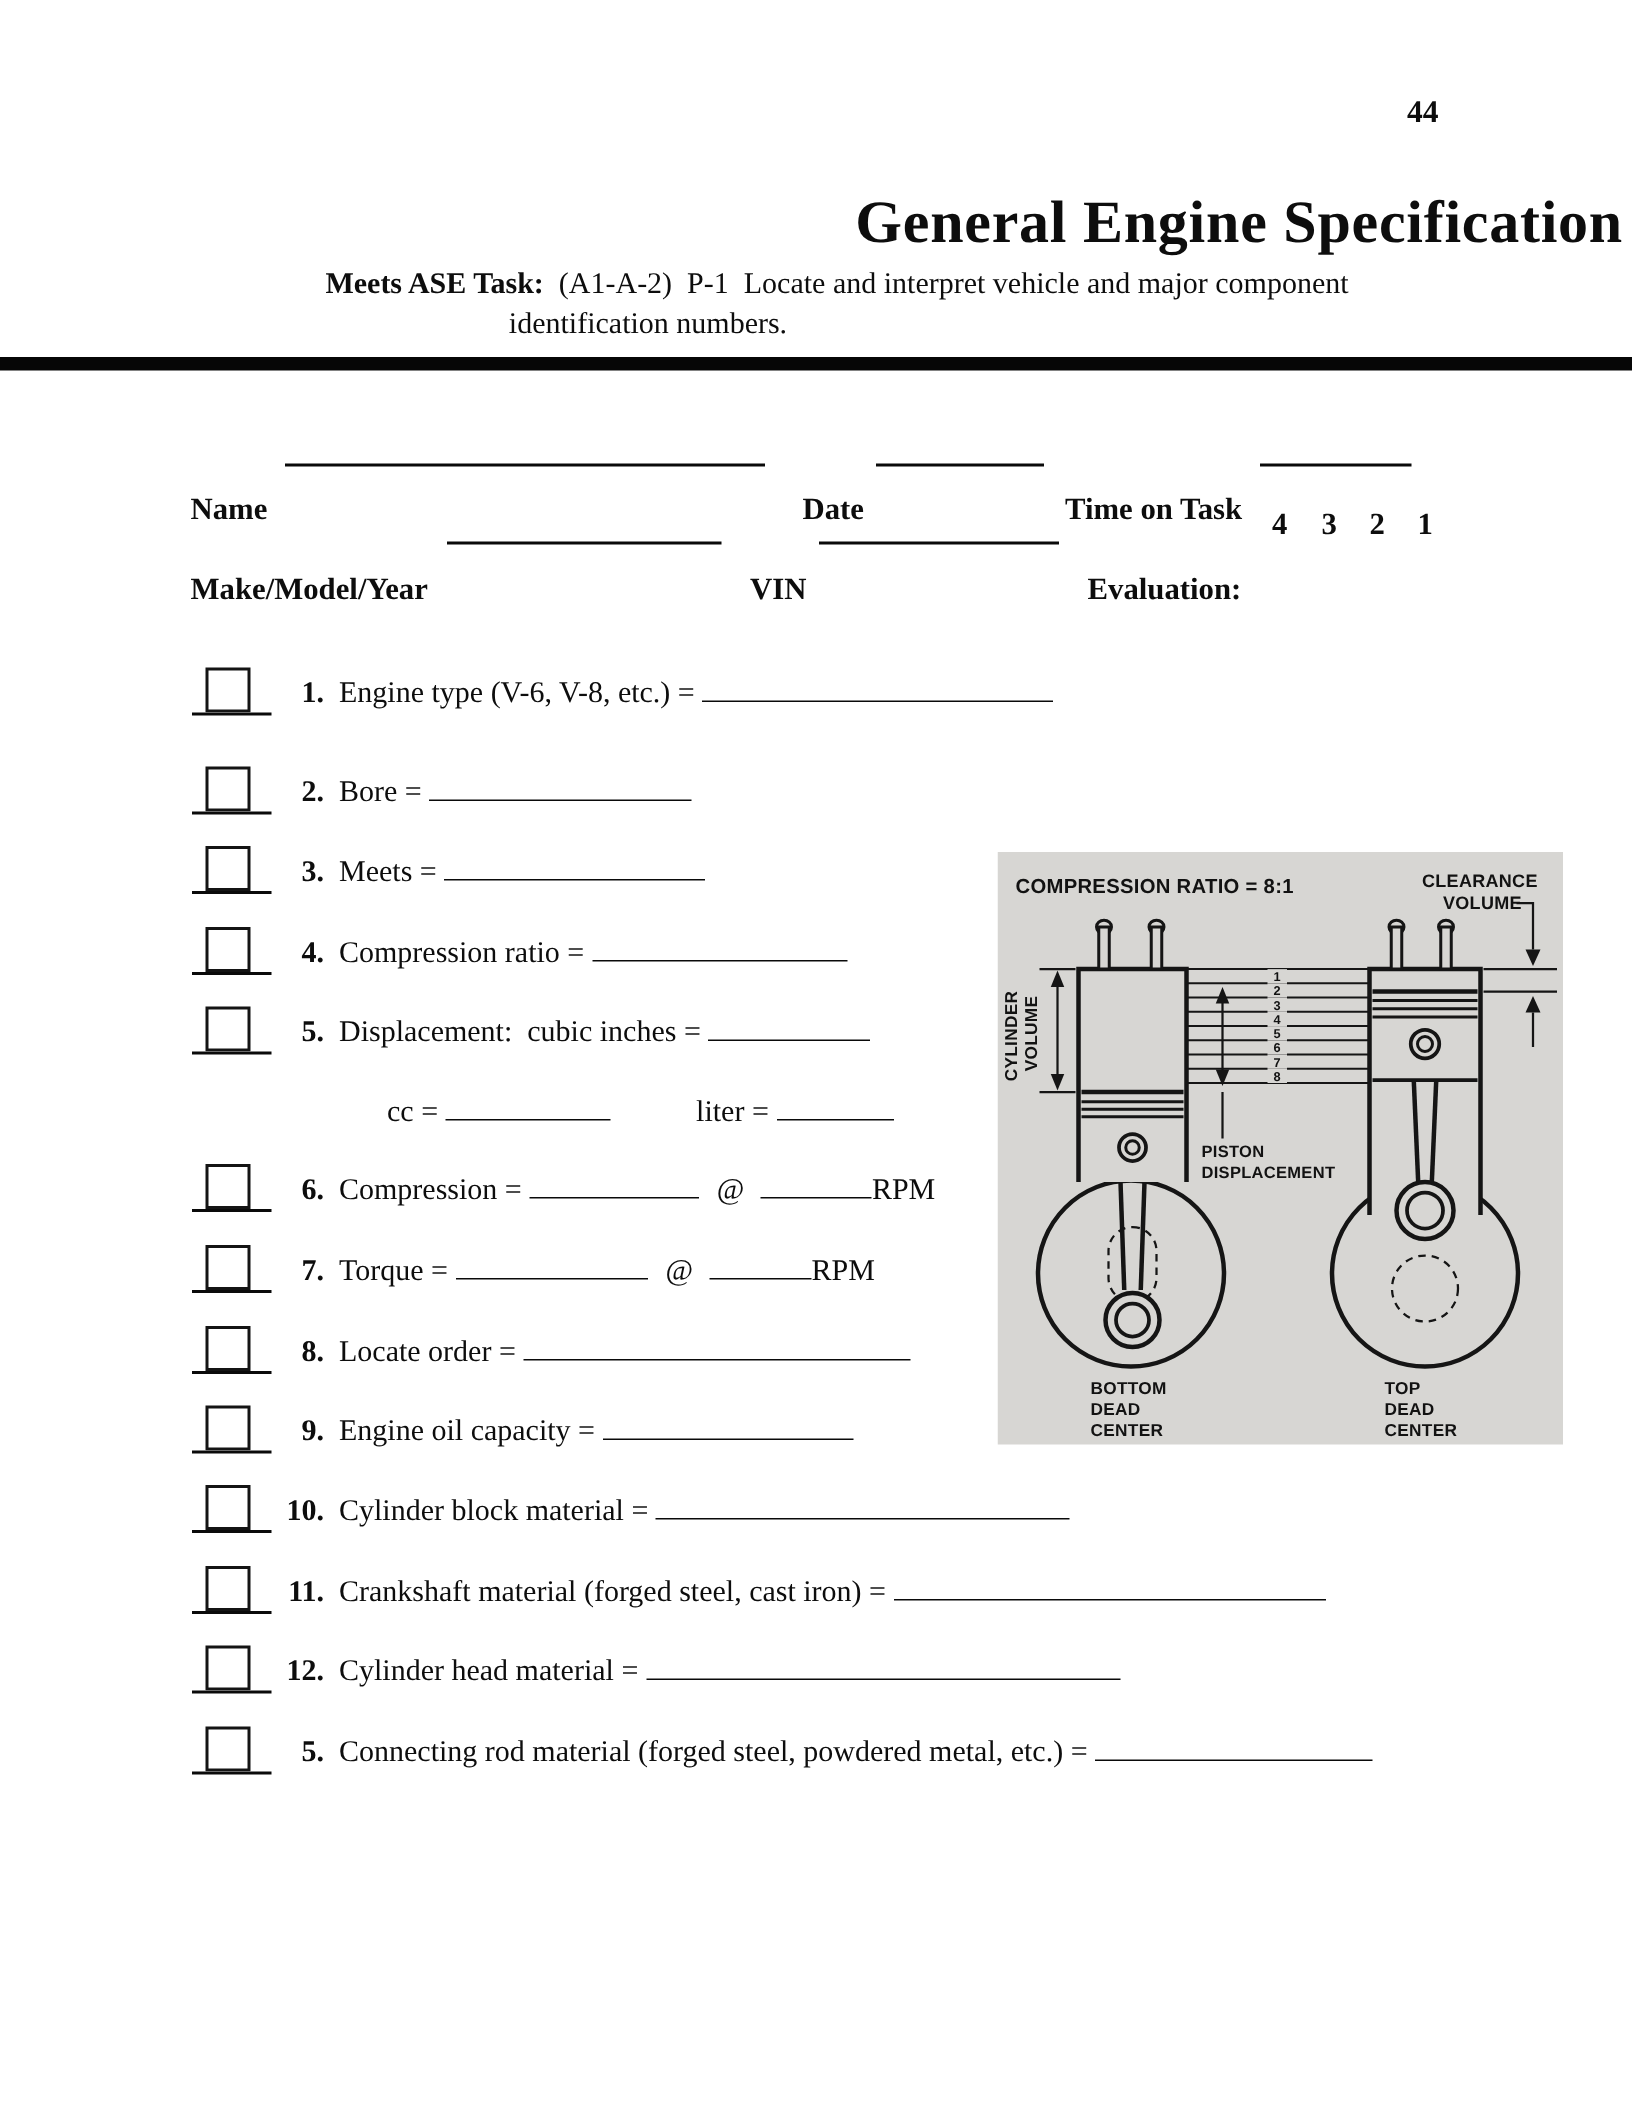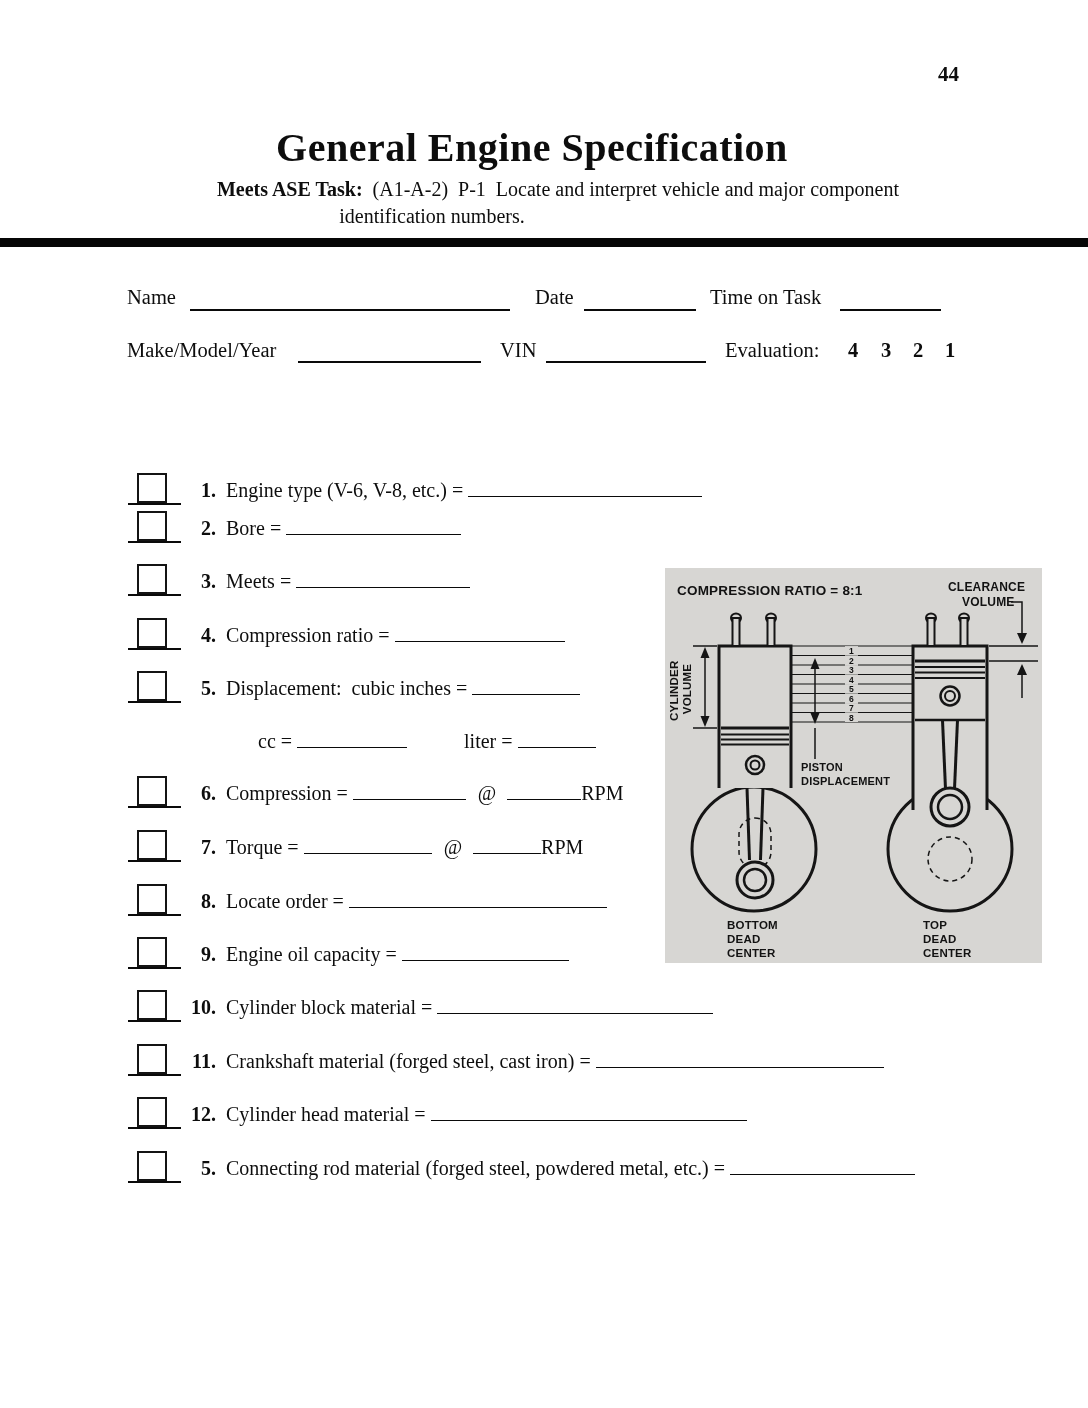--- a/index.html
+++ b/index.html
@@ -1,29 +1,29 @@
 <!DOCTYPE html>
 <html><head>
 <meta charset="utf-8">
 <style>
   html,body{margin:0;padding:0;background:#ffffff;}
   .page{position:relative;width:1088px;height:1408px;background:#ffffff;
         font-family:"Liberation Serif", serif;color:#0d0d0d;overflow:hidden;}
 
   .pagenum{position:absolute;left:938px;top:62px;font-size:21px;font-weight:bold;text-align:center;}
 
-  .title{position:absolute;left:0;top:124px;width:1064px;text-align:center;
+  .title{position:absolute;left:18px;top:124px;width:1064px;text-align:right;
          font-size:40px;font-weight:bold;letter-spacing:0.5px;}
   .sub1{position:absolute;left:0;top:178px;width:1088px;text-align:center;font-size:20px;white-space:pre;}
   .sub1 .blbl{font-weight:bold;margin-left:28px;}
   .sub2{position:absolute;left:0;top:205px;width:864px;text-align:center;font-size:20px;}
 
   .rule{position:absolute;left:0;top:238px;width:1088px;height:9px;background:#060606;}
 
-  .flabel{position:absolute;font-size:20.5px;font-weight:normal;white-space:pre;}
+  .flabel{position:absolute;font-size:20.5px;font-weight:bold;white-space:pre;margin-top:43px;}
   .blankline{position:absolute;border-bottom:2px solid #0a0a0a;height:0;}
   .evalnum{position:absolute;font-size:20.5px;font-weight:bold;}
 
   .items{position:absolute;left:128px;top:0;width:940px;}
   .item{position:absolute;left:0;height:36px;line-height:36px;padding-left:52px;
         white-space:nowrap;font-size:20px;}
   .item.sub{padding-left:130px;}
   .cbw{position:absolute;left:0;bottom:3px;width:53px;height:34px;border-bottom:2.5px solid #0a0a0a;}
   .cb{position:absolute;left:9px;bottom:0;width:26px;height:26px;border:2.5px solid #141414;background:#fff;}
   .num{display:inline-block;width:36px;text-align:right;font-weight:bold;margin-right:10px;}
@@ -61,21 +61,21 @@
   <span class="flabel" style="left:500px;top:339px">VIN</span>
   <span class="blankline" style="left:546px;top:361px;width:160px"></span>
   <span class="flabel" style="left:725px;top:339px">Evaluation:</span>
   <span class="evalnum" style="left:848px;top:339px">4</span>
   <span class="evalnum" style="left:881px;top:339px">3</span>
   <span class="evalnum" style="left:913px;top:339px">2</span>
   <span class="evalnum" style="left:945px;top:339px">1</span>
 
   <div class="items">
 
-    <div class="item" style="top:472px">
+    <div class="item" style="top:444px">
       <span class="cbw">
           <span class="cb"></span>
         </span>
       <span class="num">1.</span><span class="itext">Engine type (V-6, V-8, etc.) =</span><span class="blank" style="width:234px"></span>
     </div>
 
     <div class="item" style="top:510px">
       <span class="cbw">
           <span class="cb"></span>
         </span>

